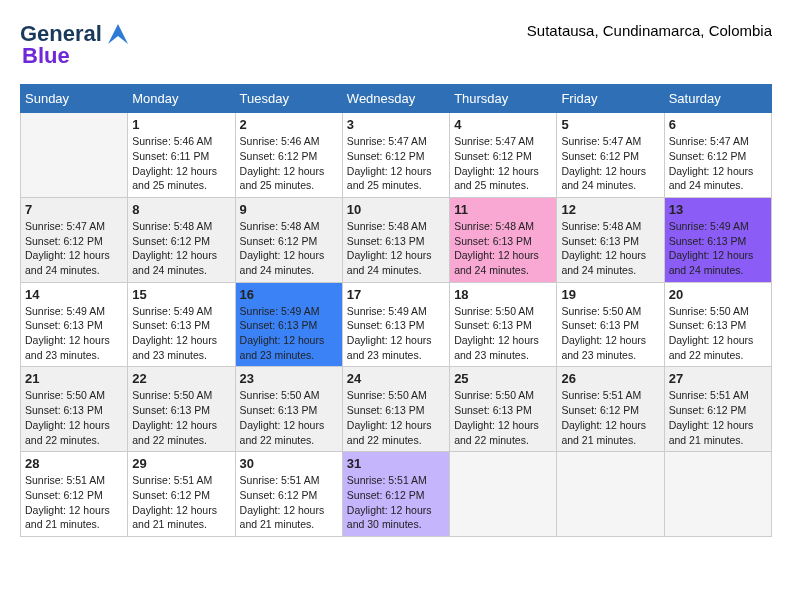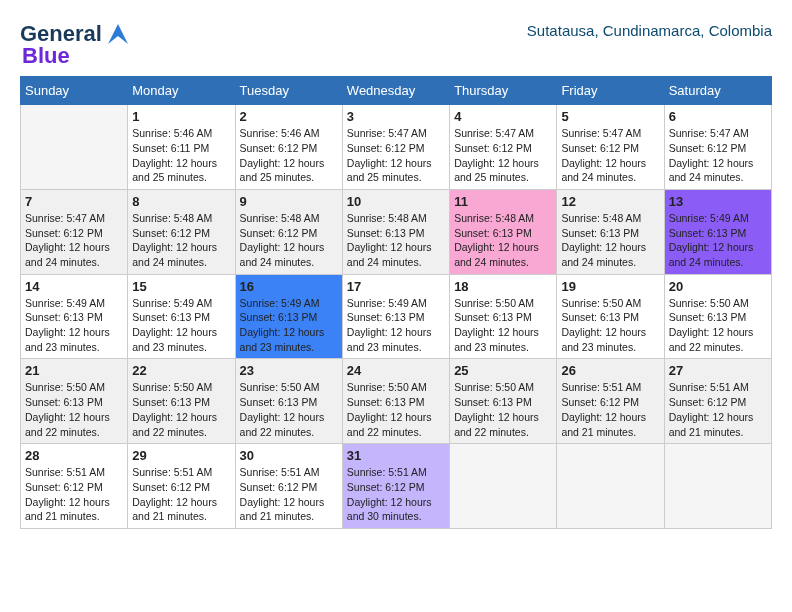--- a/index.html
+++ b/index.html
@@ -39,27 +39,27 @@
       text-align: right;
     }
     .month-year {
       font-size: 38px;
       color: #1a3a5c;
       font-weight: normal;
       line-height: 1;
     }
     .location {
       font-size: 15px;
-      color: #0c4a6e;
+      color: #000000;
       margin-top: 2px;
     }
     .calendar {
       width: 100%;
       border-collapse: collapse;
-      margin-top: 8px;
+      margin-top: 16px;
       font-size: 11px;
       border-radius: 19px;
     }
     .calendar th {
       background: #2e6fb5;
       color: #fff;
       padding: 6px 4px;
       text-align: left;
       font-size: 13px;
       font-weight: normal;

